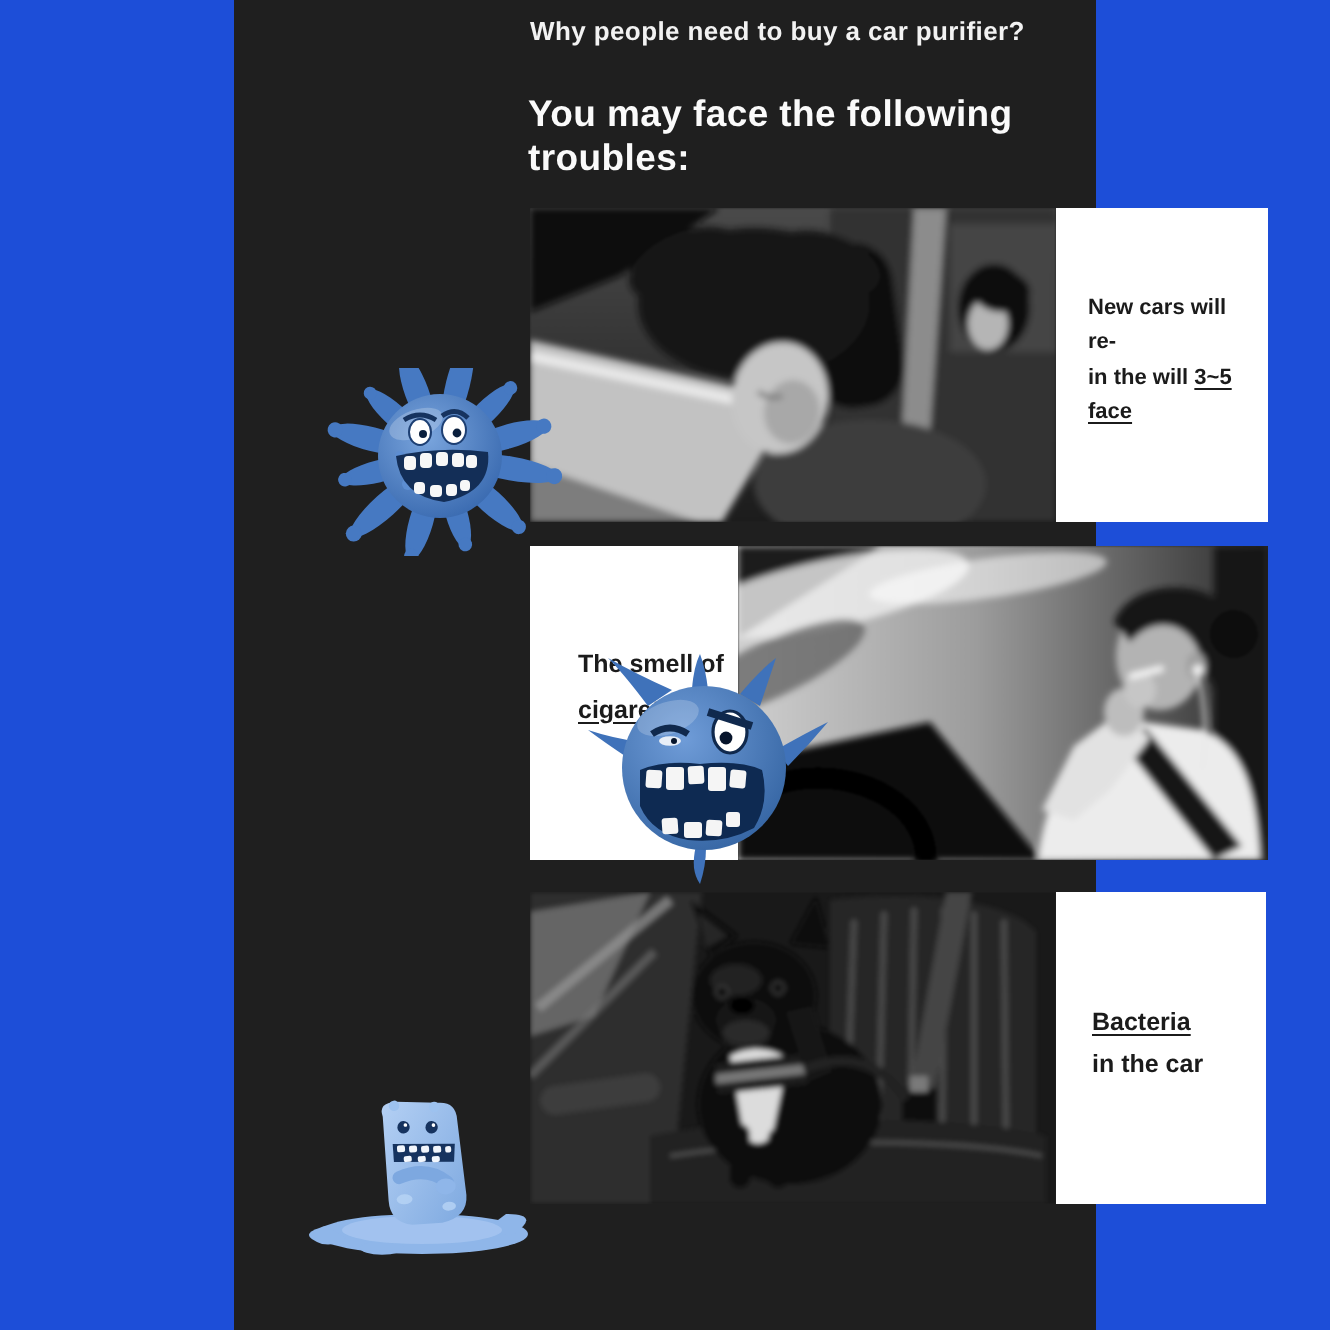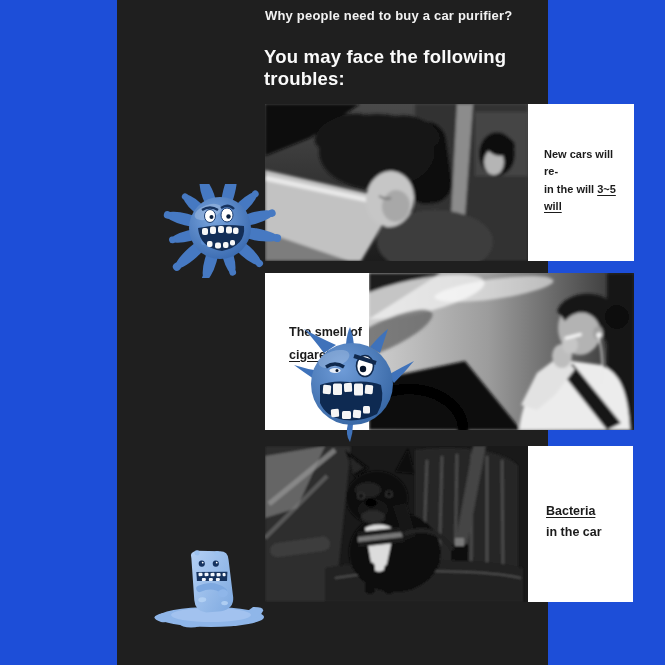--- a/index.html
+++ b/index.html
@@ -66,21 +66,21 @@
             <ellipse cx="148" cy="28" rx="28" ry="15" fill="#141414" transform="rotate(18 148 28)"></ellipse>
             <ellipse cx="125" cy="95" rx="24" ry="28" fill="#c6c6c6" transform="rotate(8 125 95)"></ellipse>
             <ellipse cx="131" cy="102" rx="14" ry="16" fill="#a8a8a8" transform="rotate(8 131 102)"></ellipse>
             <path d="M114,92 Q120,96 126,94" stroke="#6f6f6f" stroke-width="2" fill="none"></path>
           </g>
         </svg>
       </div>
       <div class="cap">
           <div><span>New cars will re-</span></div>
           <div><span>in the will </span><span class="u">3~5</span></div>
-          <div><span class="u">will</span></div>
+          <div><span class="u">face</span></div>
         </div>
     </div>
 
     <div class="panel p2">
       <div class="cap">
           <div><span>The smell of</span></div>
           <div><span class="u">cigarettes</span></div>
         </div>
       <div class="photo">
         <svg viewBox="0 0 265 157" preserveAspectRatio="none">

